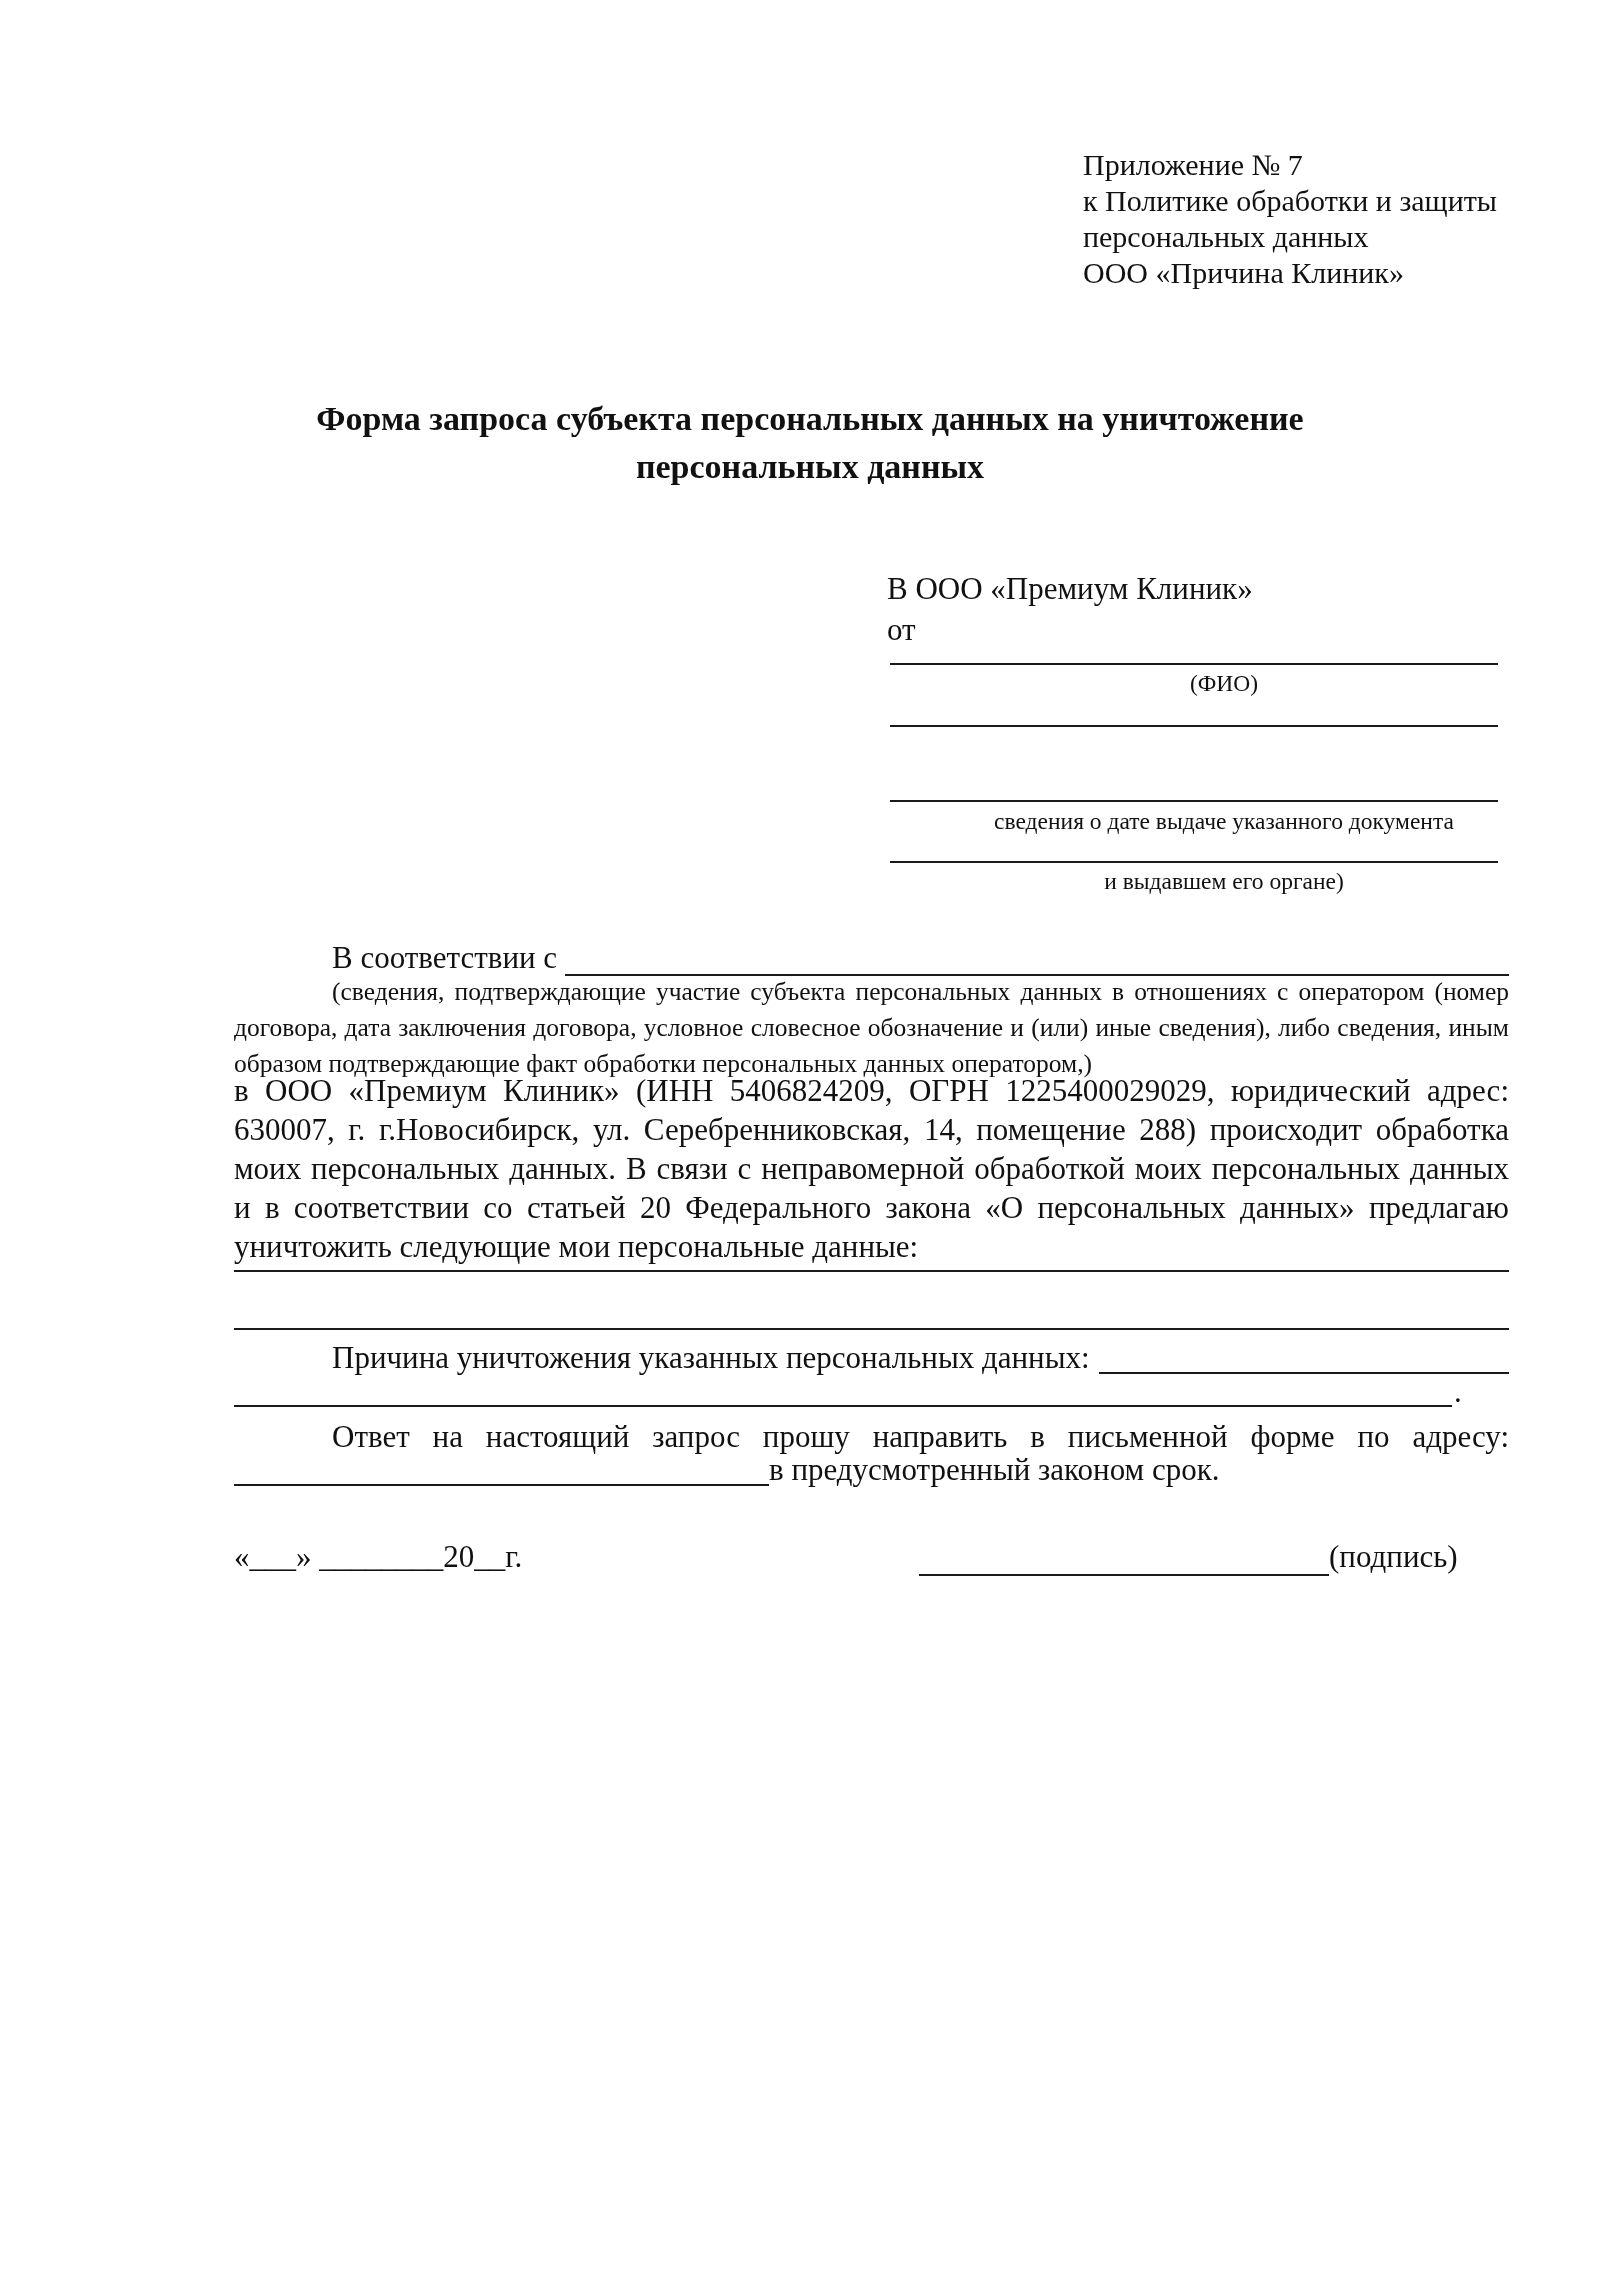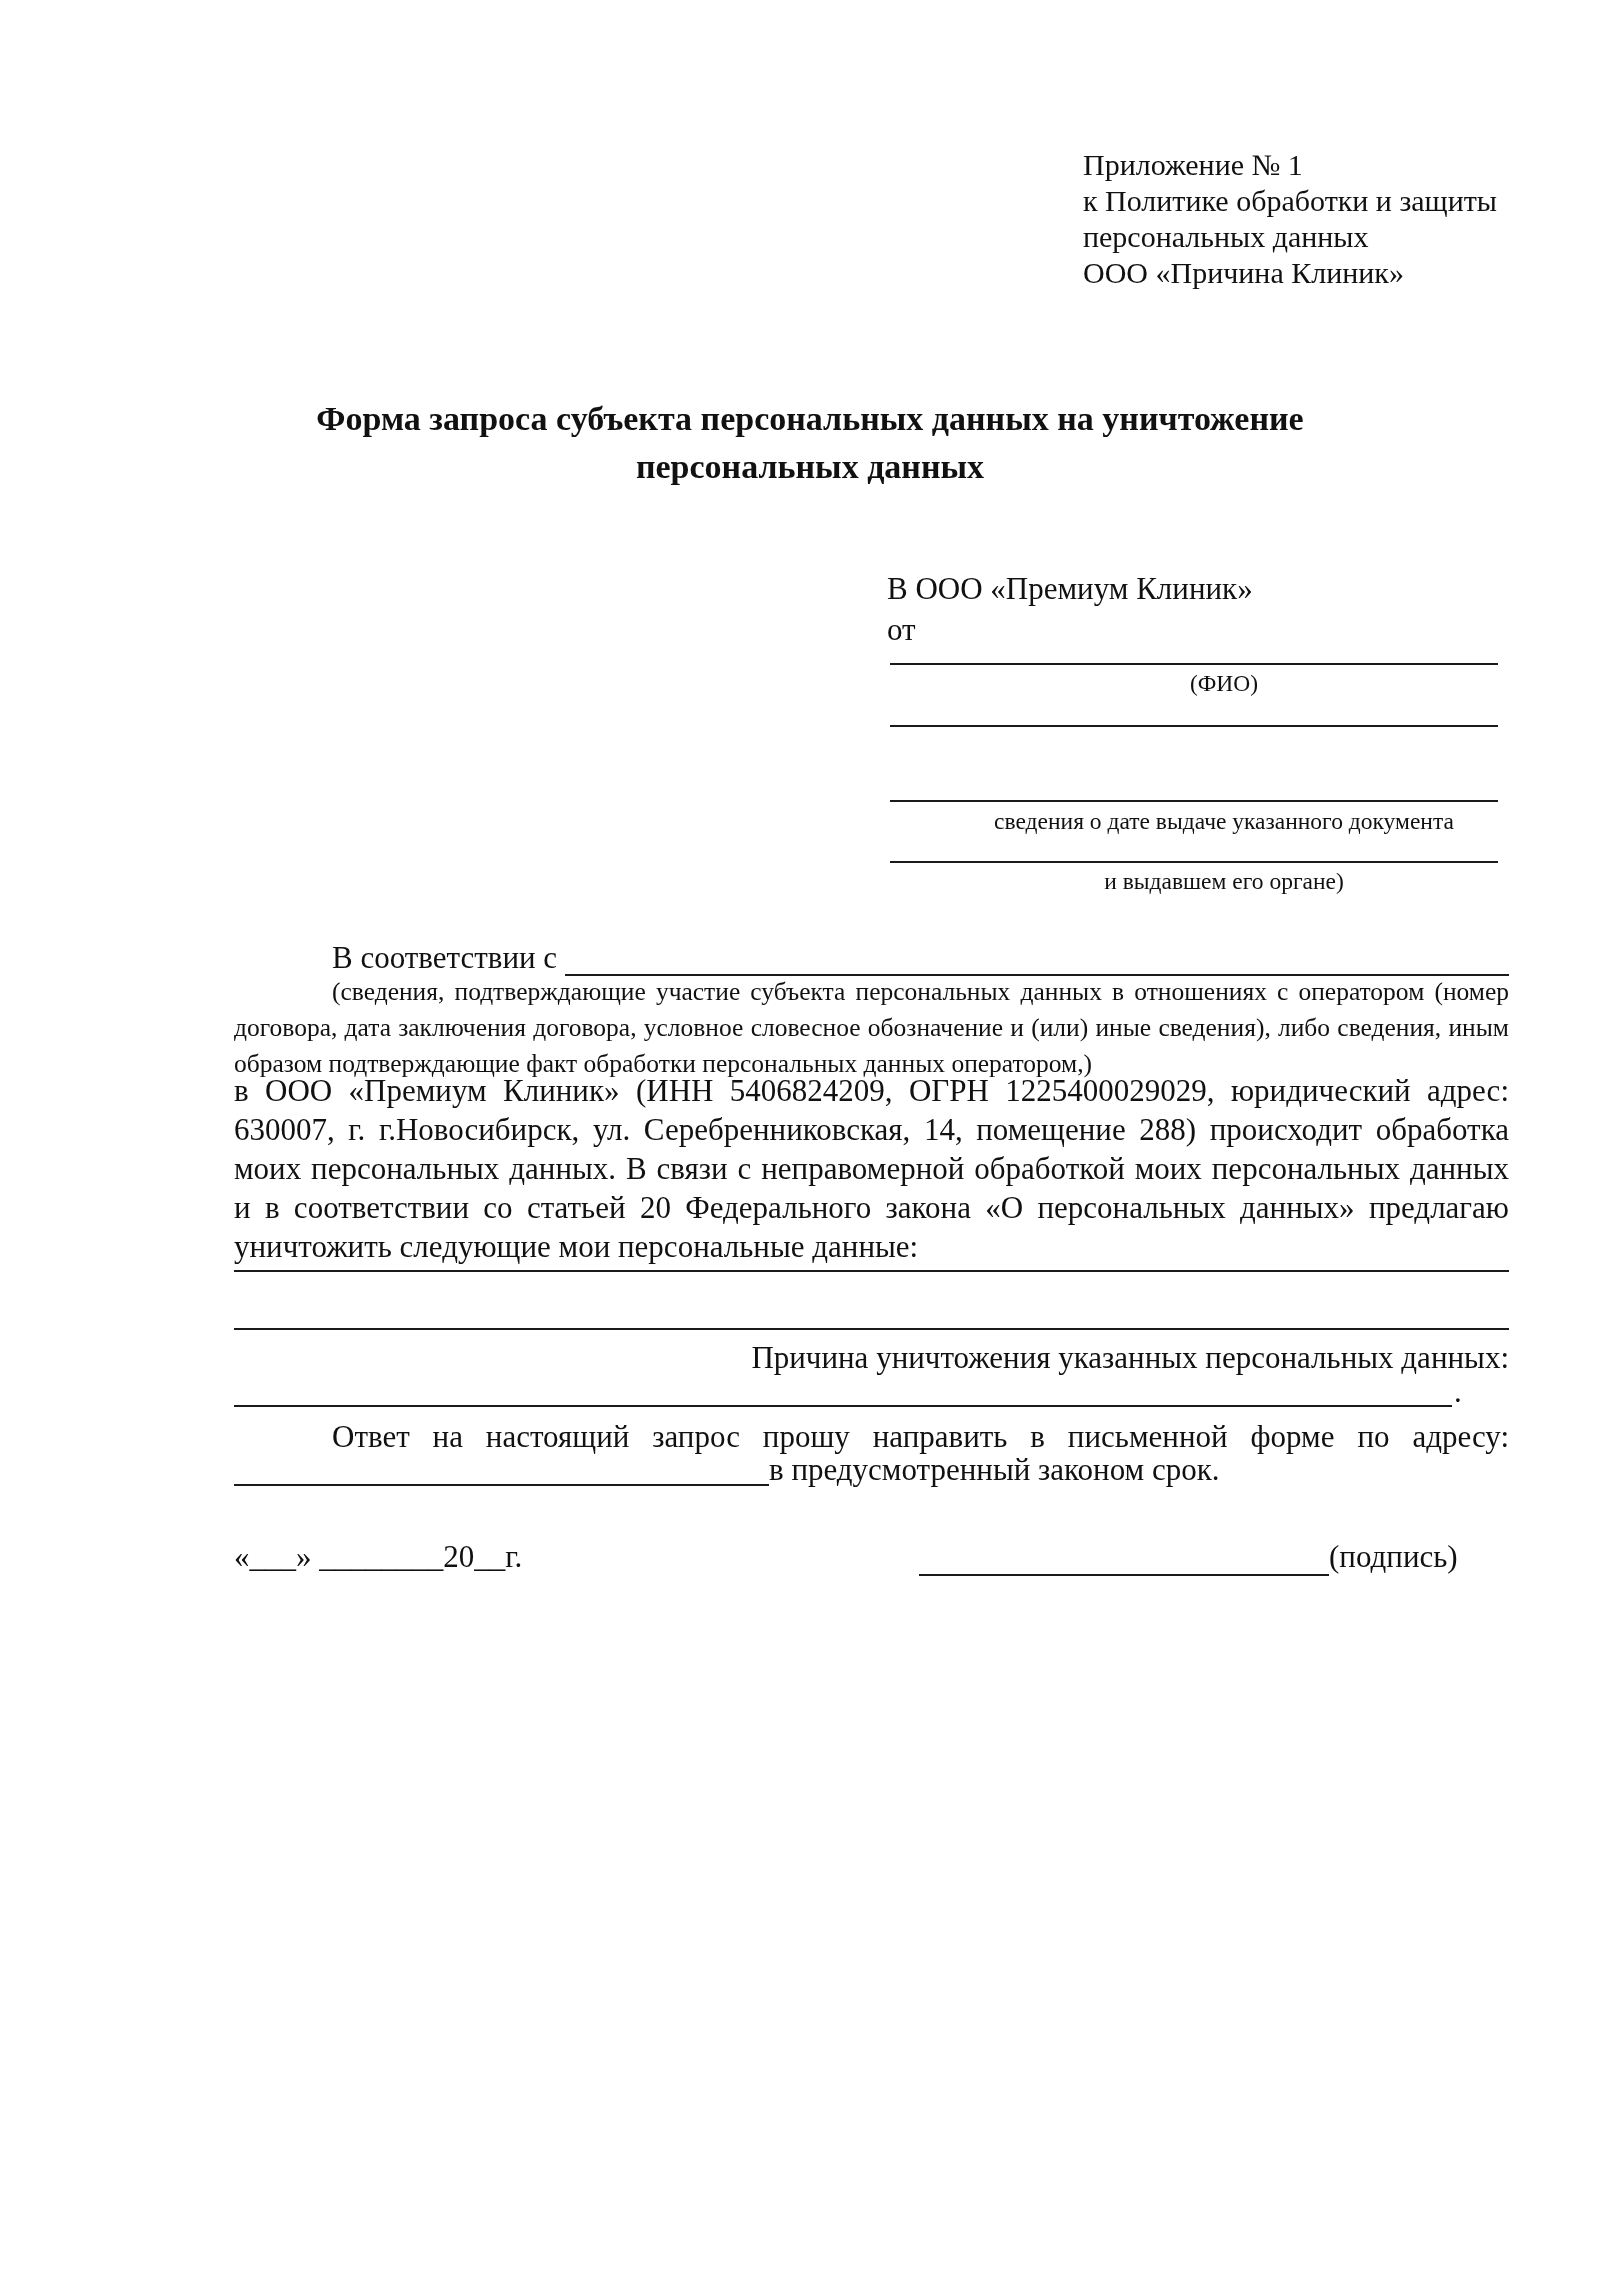--- a/index.html
+++ b/index.html
@@ -31,21 +31,21 @@
   .accordance .lead{white-space:nowrap;padding-left:98px;}
   .accordance .fill{flex:1;border-bottom:2.9px solid #1a1a1a;height:33px;margin-left:7.8px;}
   
   .fineprint{left:234px;top:974px;width:1275px;font-size:25.5px;line-height:36px;text-align:justify;text-indent:98px;}
   
   .bodypara{left:234px;top:1071px;width:1275px;font-size:31px;line-height:39px;text-align:justify;}
   
   .blank1{left:234px;top:1270px;width:1275px;}
   .blank2{left:234px;top:1328px;width:1275px;}
   
-  .reason{left:234px;top:1341px;width:1275px;display:flex;align-items:flex-end;font-size:31px;line-height:33px;flex-direction:column;}
+  .reason{left:234px;top:1341px;width:1275px;display:flex;align-items:flex-end;font-size:31px;line-height:33px;}
   .reason .lbl{white-space:nowrap;padding-left:98px;}
   .reason .fill{flex:1;border-bottom:2.9px solid #1a1a1a;height:29px;margin-left:9.8px;}
   
   .reason2{left:234px;top:1376px;width:1275px;display:flex;align-items:flex-end;font-size:31px;line-height:31px;}
   .reason2 .fill{width:1218px;border-bottom:2.9px solid #1a1a1a;height:27.4px;}
   .reason2 .dot{padding-left:2px;}
   
   .response{left:234px;top:1417px;width:1275px;font-size:31px;line-height:39px;text-align:justify;text-align-last:justify;text-indent:98px;white-space:nowrap;}
   .response-cont{left:234px;top:1453px;width:1275px;display:flex;align-items:flex-end;font-size:31px;line-height:33px;}
   .response-cont .fill{width:535px;border-bottom:2.9px solid #1a1a1a;height:29px;}
@@ -55,21 +55,21 @@
   .sig{left:919px;top:1537px;display:flex;align-items:flex-end;font-size:31px;line-height:39px;}
   .sig .fill{width:410px;border-bottom:2.9px solid #1a1a1a;height:35px;}
   .sig .cap{white-space:nowrap;}
 </style>
 </head>
 <body>
 
 <div class="page">
 
   <div class="abs appendix">
-    <div>Приложение № 1</div>
+    <div>Приложение № 7</div>
     <div>к Политике обработки и защиты</div>
     <div>персональных данных</div>
     <div>ООО «Причина Клиник»</div>
   </div>
 
   <div class="abs title">
     <div>Форма запроса субъекта персональных данных на уничтожение</div>
     <div>персональных данных</div>
   </div>
 

